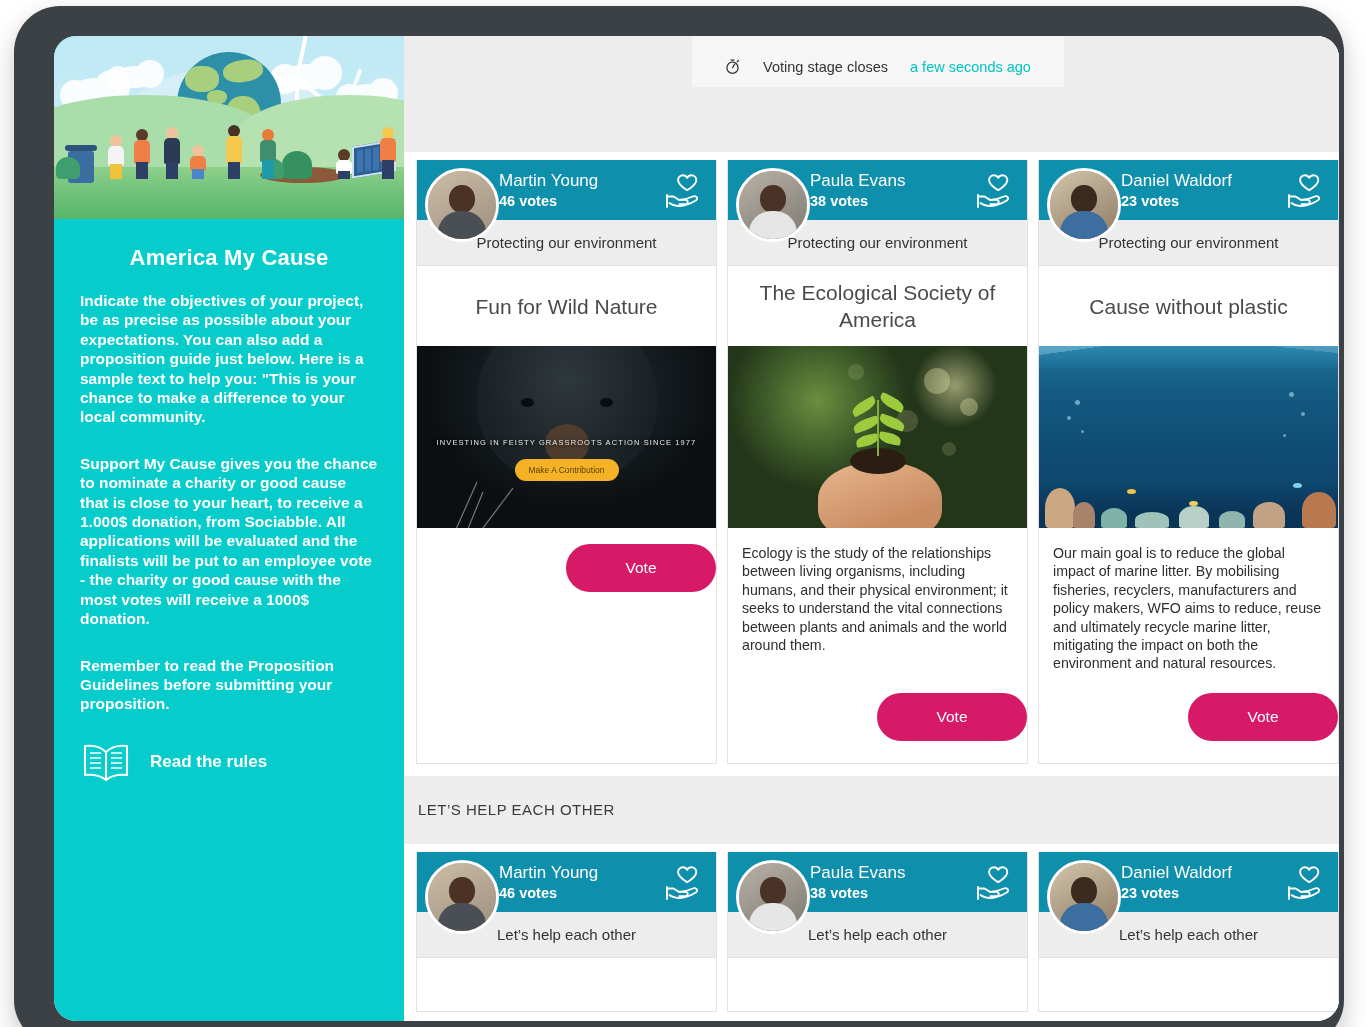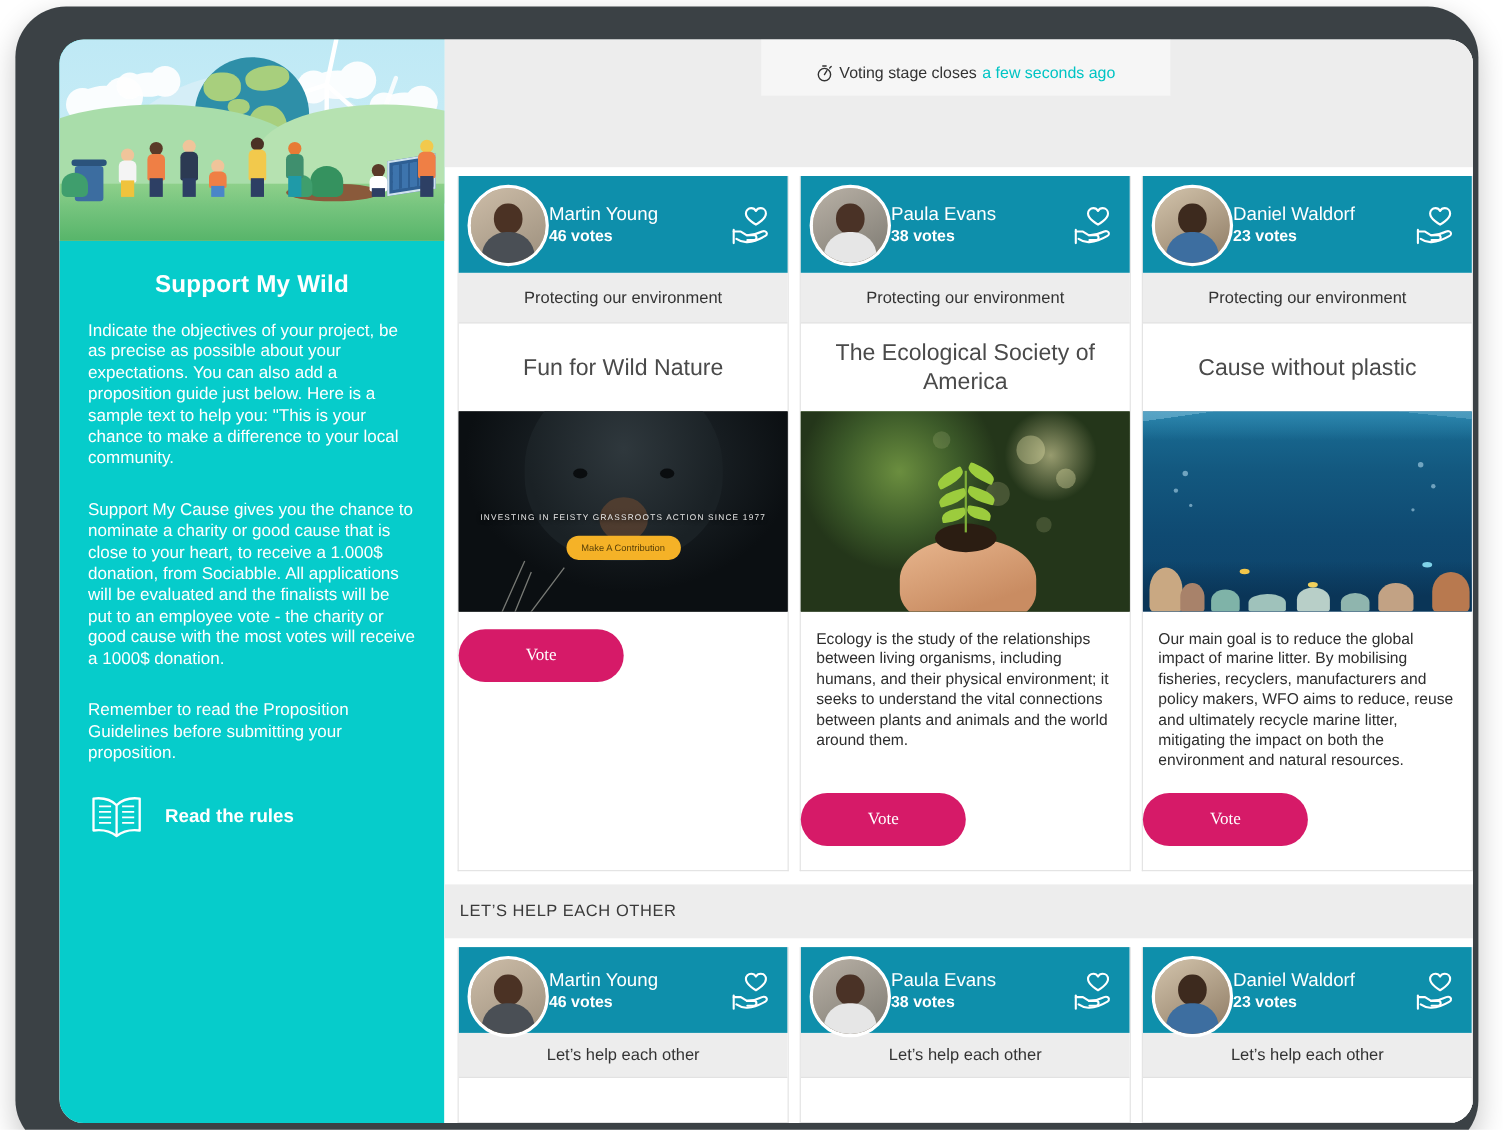--- a/index.html
+++ b/index.html
@@ -157,20 +157,21 @@
   }
 
   .sidebar-body { padding: 26px 26px 0 26px; flex: 1; }
   .sidebar-title {
     color: #ffffff; font-size: 22px; font-weight: bold;
     text-align: center; margin-bottom: 20px; letter-spacing: .2px;
   }
   .sidebar-para {
     color: #ffffff; font-size: 15.5px; line-height: 19.4px;
     margin-bottom: 27px;
+    font-weight: bold;
   }
   .read-rules {
     display: flex; align-items: center; gap: 18px;
     margin-top: 14px; cursor: pointer;
   }
   .book-icon { width: 52px; height: 42px; flex: 0 0 52px; }
   .read-rules-label { color: #ffffff; font-size: 17px; font-weight: bold; }
 
   
   .main { flex: 1; background: #ffffff; display: flex; flex-direction: column; }
@@ -179,33 +180,33 @@
     display: flex; align-items: flex-start; justify-content: center;
     flex: 0 0 116px;
   }
   .topbar-inner {
     background: #f6f6f6; width: 372px; padding: 14px 10px 12px;
     text-align: center;
   }
   .voting-title { font-size: 26px; color: #2b2b2b; font-weight: normal; }
   .voting-sub {
     margin-top: 8px; font-size: 14.5px; color: #333333;
-    display: flex; align-items: center; justify-content: center; gap: 5px;
+    display: flex; align-items: center; justify-content: center; gap: 22px;
   }
   .stopwatch { width: 17px; height: 17px; flex: 0 0 17px; }
   .voting-sub .accent { color: #00c4c4; font-weight: normal; }
 
   .cards-row { display: flex; gap: 10px; padding: 8px 12px 12px; }
   .card {
     width: 301px; background: #ffffff;
     border: 1px solid #e2e2e2; border-top: none;
     display: flex; flex-direction: column;
   }
   .card-header {
-    background: #0e8fab; height: 88px; position: relative;
+    background: #0e8fab; height: 60px; position: relative;
     display: flex; align-items: center; padding-left: 82px; padding-right: 10px;
   }
   .avatar {
     position: absolute; left: 8px; top: 8px;
     width: 74px; height: 74px; border-radius: 50%;
     border: 3px solid #ffffff; overflow: hidden; background: #b9a68f;
   }
   .avatar .av-bg { position: absolute; inset: 0; }
   .avatar .av-head {
     position: absolute; left: 50%; margin-left: -13px; top: 14px;
@@ -333,21 +334,21 @@
   }
   .img-ocean .fish {
     position: absolute; width: 9px; height: 5px; border-radius: 50%;
     background: #f2c64a;
   }
 
   .card-desc {
     padding: 16px 14px 4px; font-size: 14.2px; line-height: 18.4px;
     color: #2e2e2e; flex: 1;
   }
-  .vote-wrap { padding: 16px 0 22px; display: flex; justify-content: flex-start; font-family: Liberation Serif, serif; }
+  .vote-wrap { padding: 16px 0 22px; display: flex; justify-content: flex-end; }
   .vote-btn {
     background: #d61a68; color: #ffffff; border: none;
     width: 150px; height: 48px; border-radius: 24px;
     font-size: 15.5px; font-family: inherit; cursor: pointer;
   }
 
   .section-bar {
     background: #ededed; height: 68px; display: flex; align-items: center;
     padding-left: 14px; font-size: 15px; color: #3a3a3a; letter-spacing: .5px;
   }
@@ -439,21 +440,21 @@
           <div class="legs" style="top:22px; height:8px;"></div>
         </div>
         <div class="person" style="right:8px; height:52px;">
           <div class="head" style="background:#f2c94c;"></div>
           <div class="body" style="height:24px; background:#ef7f45;"></div>
           <div class="legs" style="top:33px; height:19px;"></div>
         </div>
       </div>
 
       <div class="sidebar-body">
-        <h1 class="sidebar-title">Support My Wild</h1>
+        <h1 class="sidebar-title">America My Cause</h1>
         <p class="sidebar-para">Indicate the objectives of your project, be as precise as possible about your expectations. You can also add a proposition guide just below. Here is a sample text to help you: "This is your chance to make a difference to your local community.</p>
         <p class="sidebar-para">Support My Cause gives you the chance to nominate a charity or good cause that is close to your heart, to receive a 1.000$ donation, from Sociabble. All applications will be evaluated and the finalists will be put to an employee vote - the charity or good cause with the most votes will receive a 1000$ donation.</p>
         <p class="sidebar-para">Remember to read the Proposition Guidelines before submitting your proposition.</p>
 
         <div class="read-rules">
           <span class="book-icon">
             <svg viewBox="0 0 52 42" width="52" height="42" fill="none" stroke="#ffffff" stroke-width="2.1" stroke-linejoin="round">
               <path d="M26 11 C21 6 13 4 5 5 L5 34 C13 33 21 35 26 39 C31 35 39 33 47 34 L47 5 C39 4 31 6 26 11 Z"></path>
               <path d="M26 11 L26 39"></path>
               <path d="M10 12 H21 M10 17 H21 M10 22 H21 M10 27 H21" stroke-width="1.6"></path>

